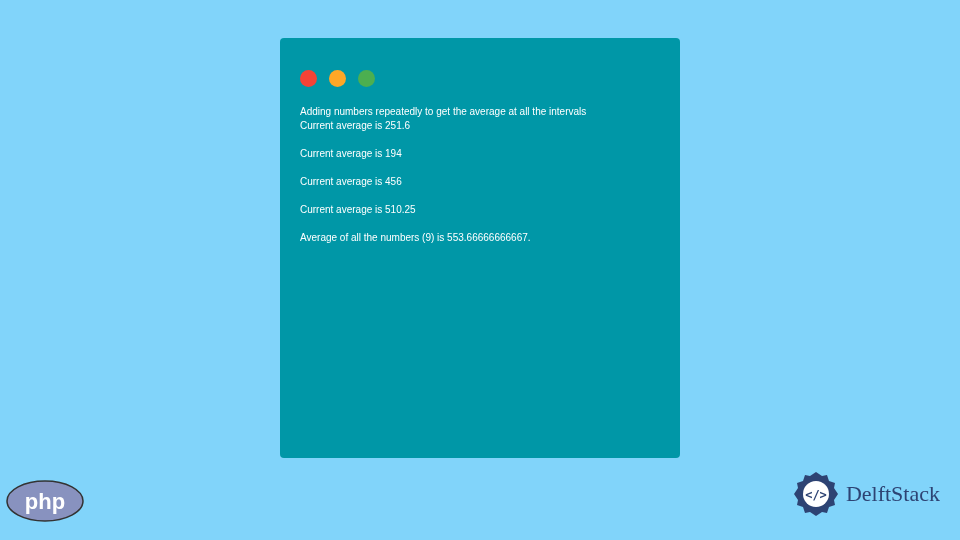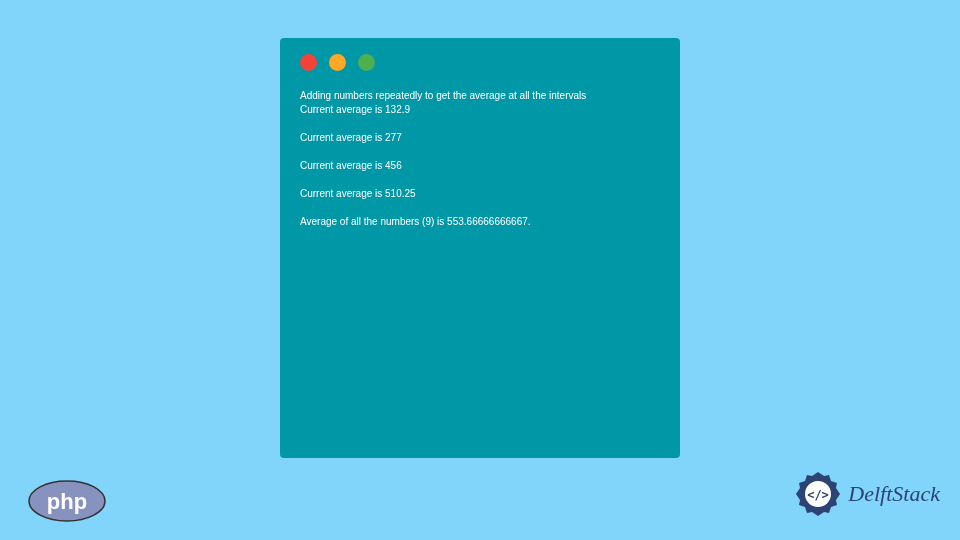--- a/index.html
+++ b/index.html
@@ -11,21 +11,21 @@
       position: relative;
     }
     .terminal {
       position: absolute;
       left: 280px;
       top: 38px;
       width: 400px;
       height: 420px;
       background: #0097a7;
       border-radius: 4px;
-      padding: 16px 20px;
+      padding: 32px 20px;
     }
     .traffic-lights {
       display: flex;
       gap: 12px;
       margin-bottom: 18px;
     }
     .light {
       width: 17px;
       height: 17px;
       border-radius: 50%;
@@ -39,53 +39,52 @@
       line-height: 1.4;
     }
     .output p {
       margin-bottom: 14px;
     }
     .output p.tight {
       margin-bottom: 0;
     }
     .php-logo {
       position: absolute;
-      left: 28px;
+      left: 6px;
       bottom: 18px;
     }
     .php-logo svg { display: block; }
     .delft-logo {
       position: absolute;
       right: 20px;
       bottom: 22px;
       display: flex;
       align-items: center;
       gap: 6px;
     }
     .delft-logo .brand {
       font-size: 22px;
-      font-style: italic;
       color: #2d4373;
       font-weight: 500;
       font-family: Georgia, serif;
     }
   </style>
 </head>
 <body>
 
 <div class="terminal">
   <div class="traffic-lights">
     <div class="light red"></div>
     <div class="light yellow"></div>
     <div class="light green"></div>
   </div>
   <div class="output">
     <p class="tight">Adding numbers repeatedly to get the average at all the intervals</p>
-    <p>Current average is 132.9</p>
-    <p>Current average is 277</p>
+    <p>Current average is 251.6</p>
+    <p>Current average is 194</p>
     <p>Current average is 456</p>
     <p>Current average is 510.25</p>
     <p>Average of all the numbers (9) is 553.66666666667.</p>
   </div>
 </div>
 
 <div class="php-logo">
   <svg width="78" height="42" viewBox="0 0 78 42">
     <ellipse cx="39" cy="21" rx="38" ry="20" fill="#8892bf" stroke="#333" stroke-width="1.5"></ellipse>
     <text x="39" y="29" text-anchor="middle" font-family="Arial Black, Arial" font-weight="900" font-size="22" fill="#fff">php</text>

